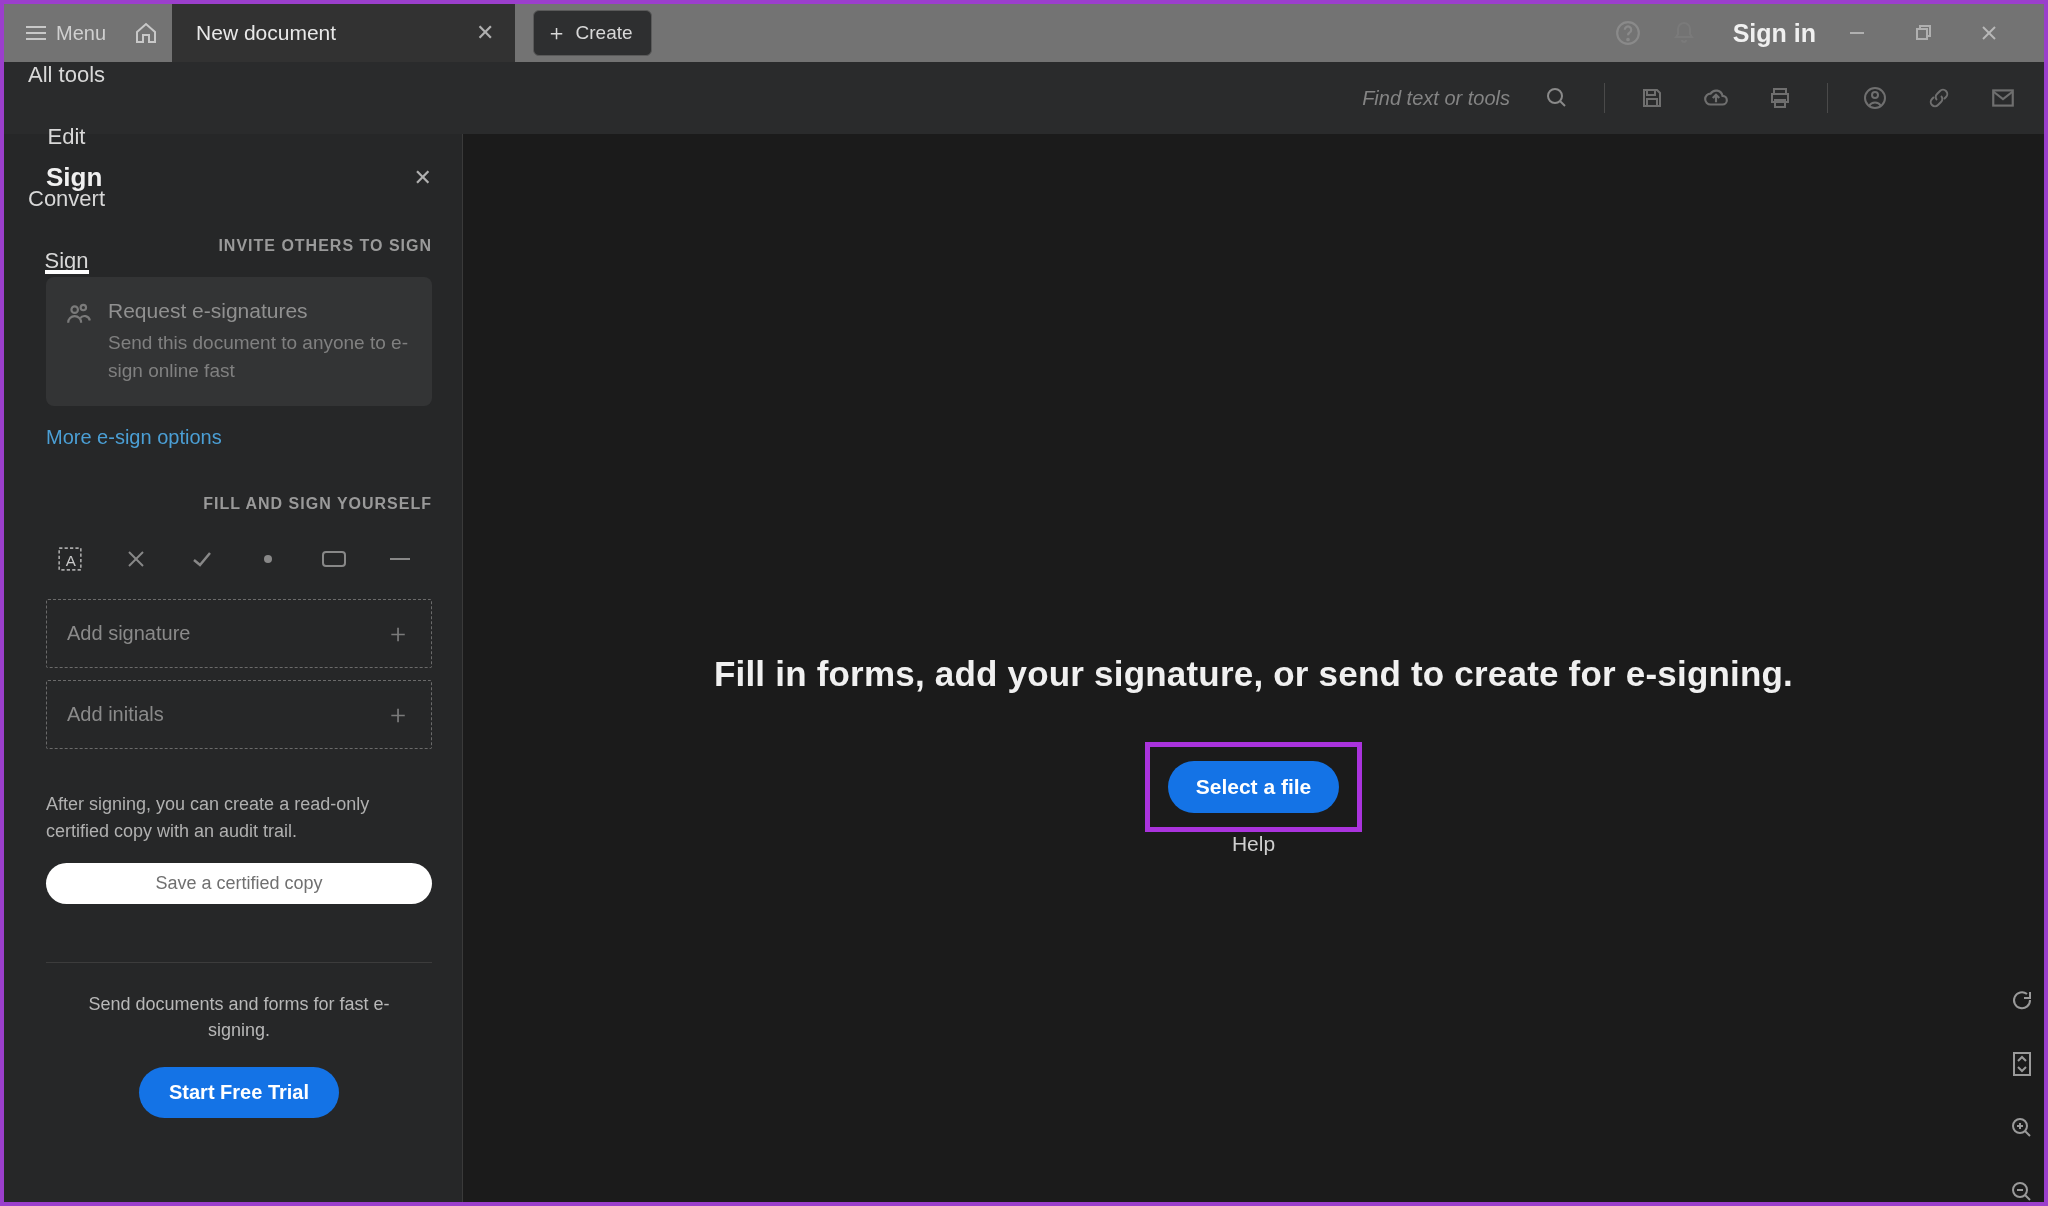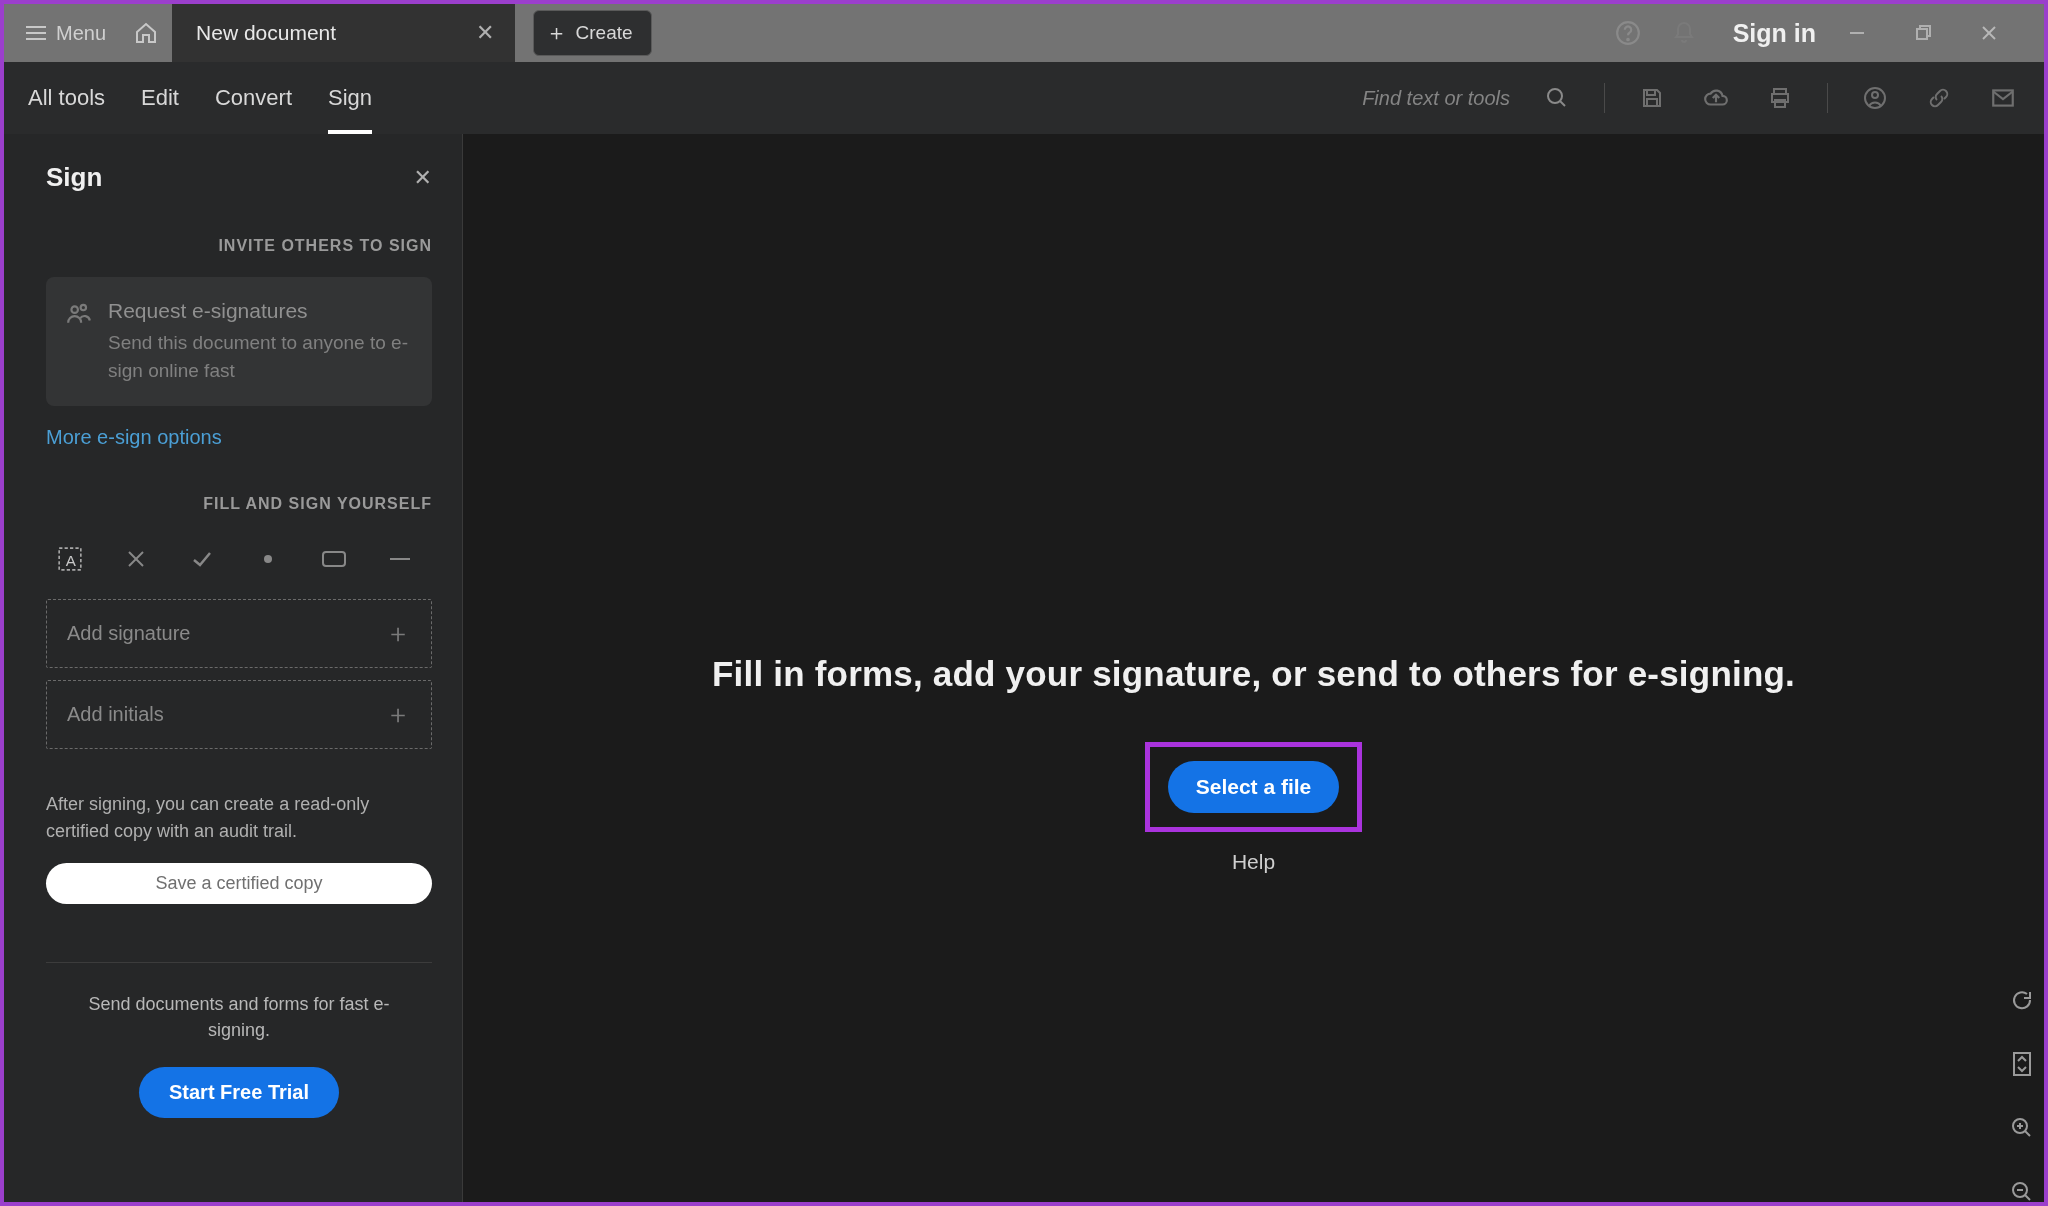--- a/index.html
+++ b/index.html
@@ -75,21 +75,21 @@
   .win-btn { color:#b0b0b0; cursor:pointer; width:44px; text-align:center; font-size:18px;}
 
   
   .sub-nav {
     height: 72px;
     background:#2a2b2c;
     display:flex;
     align-items:center;
     padding: 0 24px;
   }
-  .sub-tabs { display:flex; gap: 36px; align-items:center; height:100%;}
+  .sub-tabs { display:flex; gap: 36px; align-items:center; height:100%;flex-direction:column;}
   .sub-tab {
     font-size:22px;
     color:#d8d8d8;
     cursor:pointer;
     height:100%;
     display:flex;
     align-items:center;
     position:relative;
   }
   .sub-tab.active::after {
@@ -191,21 +191,20 @@
     position:relative;
   }
   .main-headline {
     font-size:35px; font-weight:700; color:#f0f0f0;
     margin-bottom: 48px;
     letter-spacing:.2px;
   }
   .highlight-box {
     border:5px solid #aa33dd;
     padding: 14px 18px;
-    margin-bottom: 18px;
   }
   .primary-action {
     background:#1473e6; color:#fff; border:none;
     border-radius:26px; padding:14px 28px;
     font-size:21px; font-weight:600; cursor:pointer;
   }
   .help-link {
     font-size:21px; color:#cfcfcf; cursor:pointer;
   }
   
@@ -415,21 +414,21 @@
 
     <div class="info-text">After signing, you can create a read-only certified copy with an audit trail.</div>
     <button class="pill-btn-grey">Save a certified copy</button>
 
     <div class="sidebar-divider"></div>
     <div class="promo">Send documents and forms for fast e-signing.</div>
     <button class="pill-btn-blue">Start Free Trial</button>
   </div>
 
   <div class="main">
-    <div class="main-headline">Fill in forms, add your signature, or send to others for e-signing.</div>
+    <div class="main-headline">Fill in forms, add your signature, or send to create for e-signing.</div>
     <div class="highlight-box">
       <button class="primary-action">Select a file</button>
     </div>
     <a class="help-link">Help</a>
 
     <div class="right-rail">
       <span class="rail">
         <svg width="24" height="24" viewBox="0 0 24 24" fill="none" stroke="#9a9a9a" stroke-width="2">
             <path d="M20 12 a8 8 0 1 1 -3 -6"></path>
             <path d="M20 4 V10 H14"></path>

